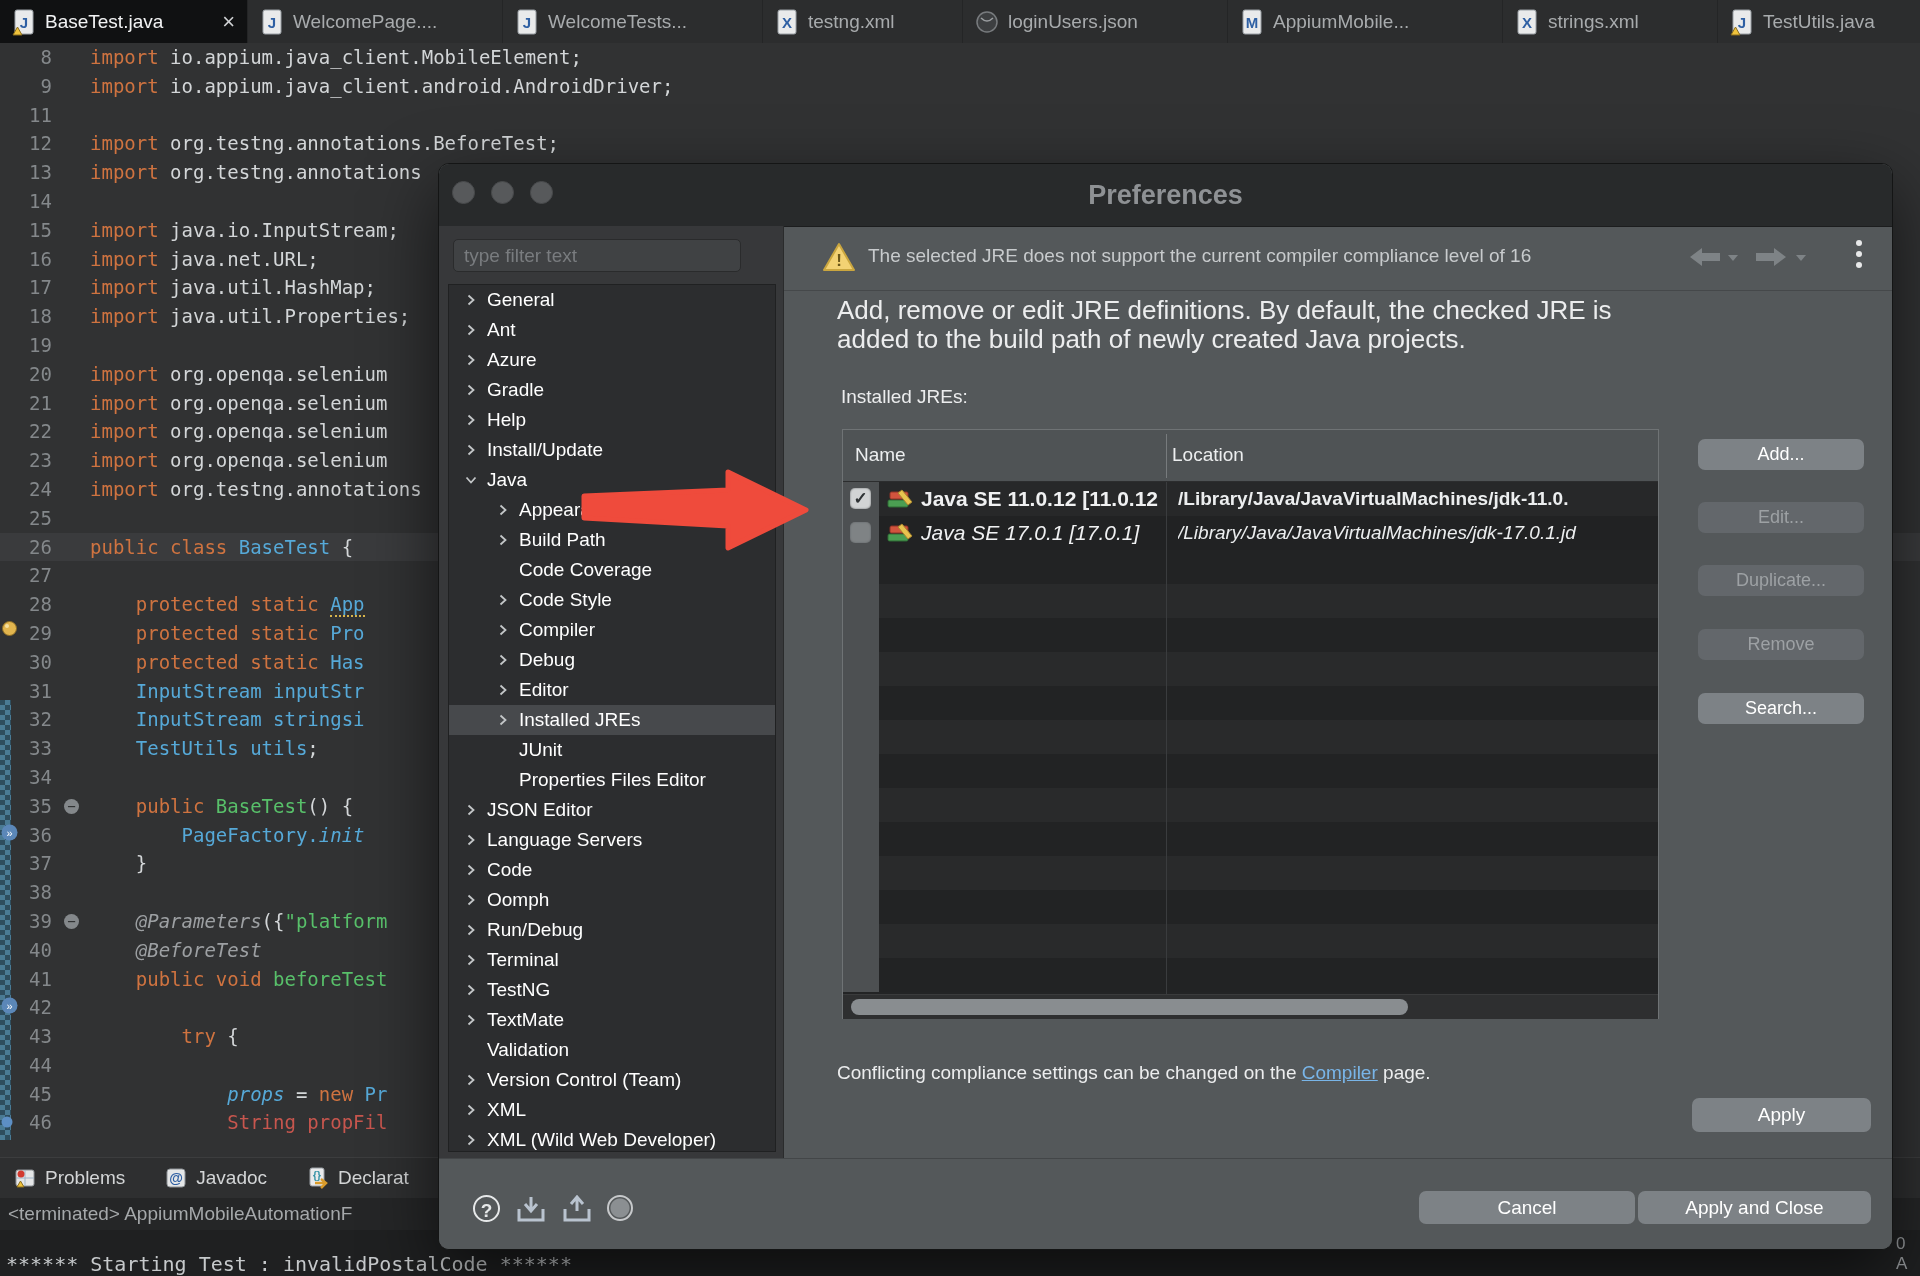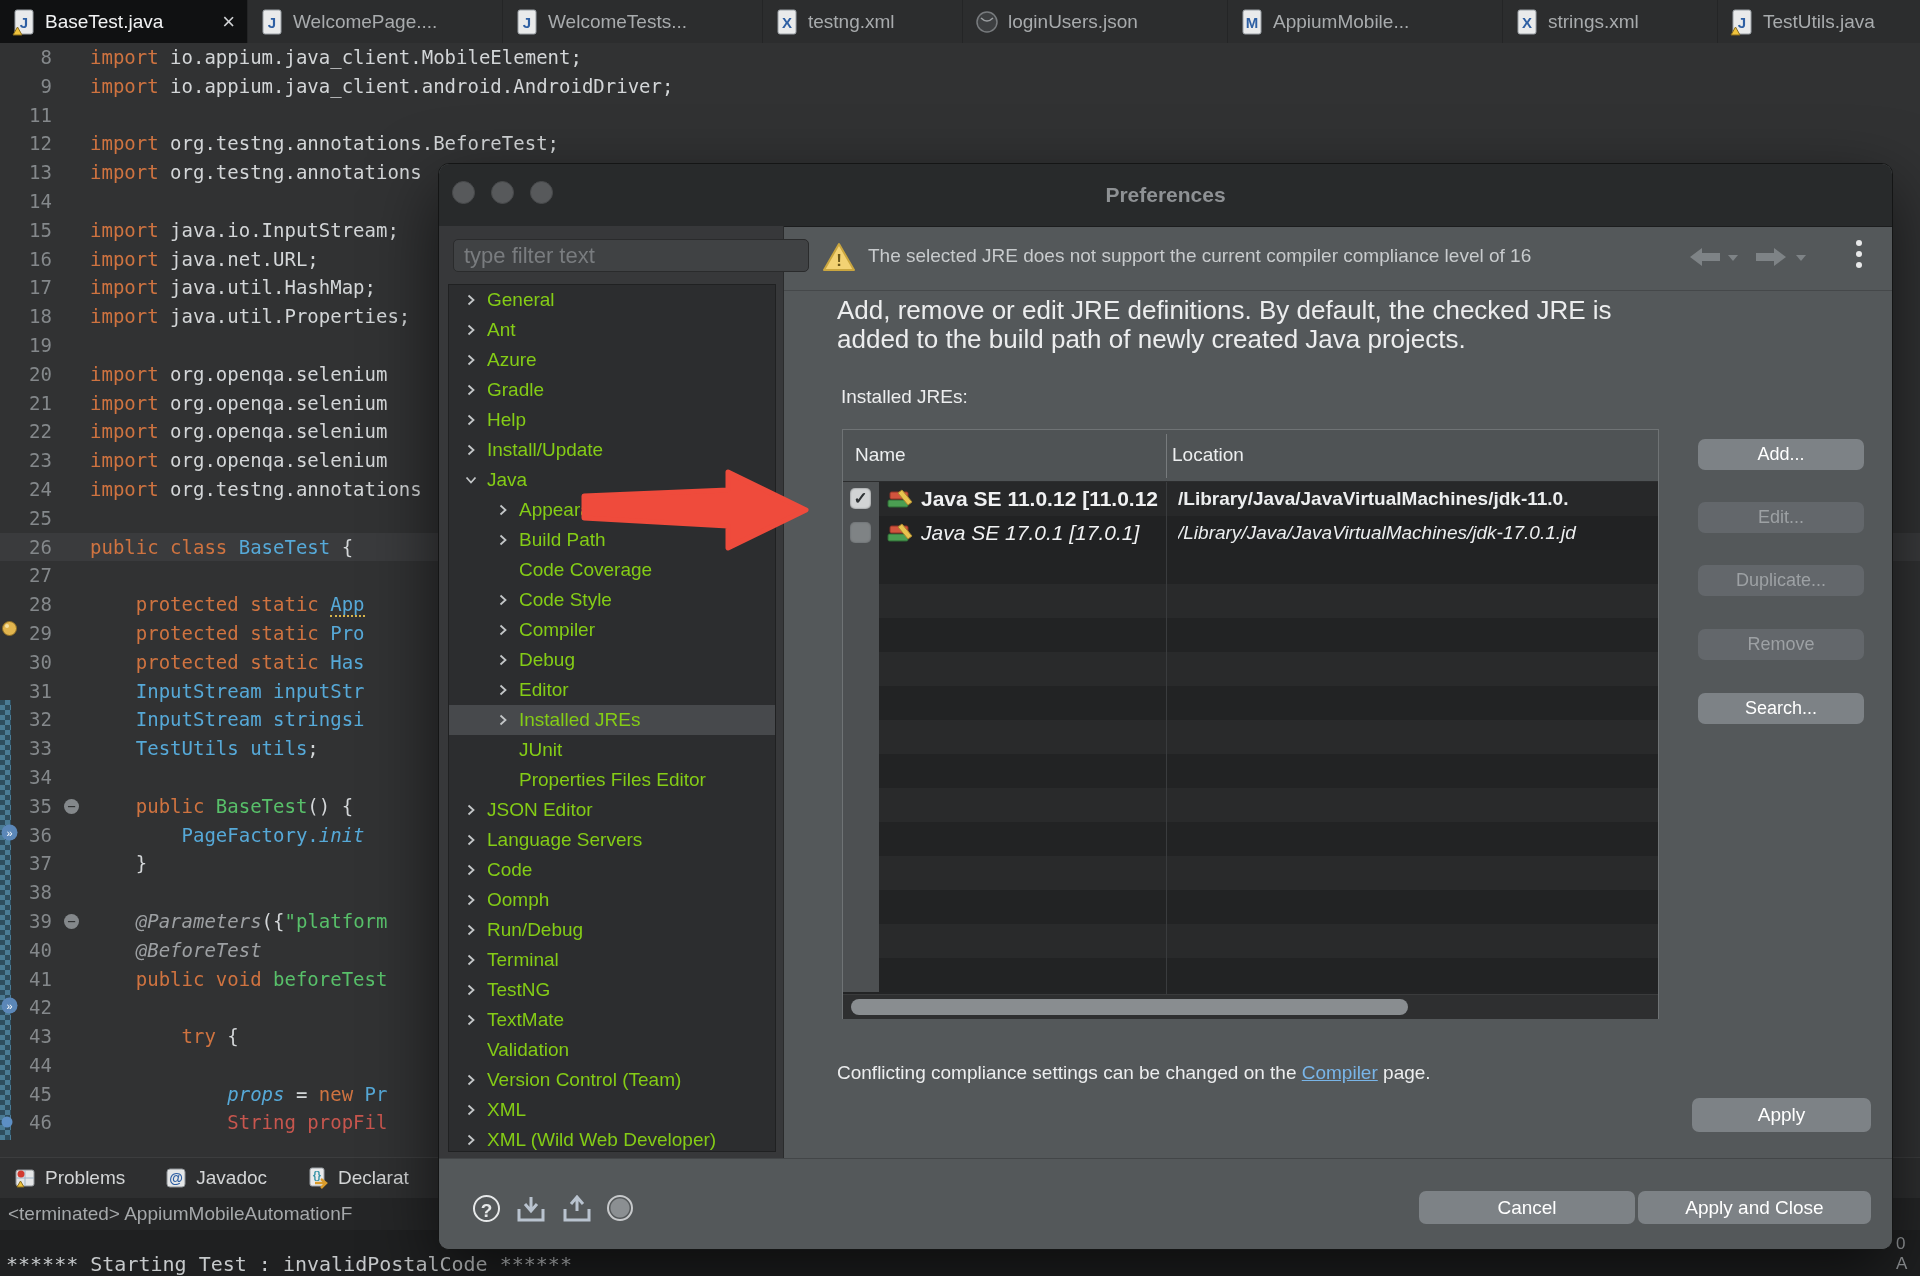--- a/index.html
+++ b/index.html
@@ -29,27 +29,27 @@
   .view-tabs{position:absolute;left:0;top:1157px;width:1920px;height:41px;background:#2e2f30;border-top:1px solid #3c3d3e;display:flex;align-items:center;gap:40px;padding-left:14px;box-sizing:border-box;}
   .vtab{display:flex;align-items:center;gap:9px;color:#d3d5d6;font-size:19px;}
   .term-row{position:absolute;left:0;top:1198px;width:1920px;height:32px;background:#252627;color:#a5a8aa;font-size:19px;line-height:32px;padding-left:8px;box-sizing:border-box;}
   .console-out{position:absolute;left:0;top:1230px;width:1920px;height:46px;background:#1f2021;}
   .log-line{position:absolute;left:6px;top:22px;font-family:"DejaVu Sans Mono",monospace;font-size:20px;color:#c6c9cb;white-space:pre;}
   .status-frag{position:absolute;left:1896px;top:1234px;color:#96999c;font-size:17px;}
   
   .dialog{position:absolute;left:438px;top:163px;width:1455px;height:1087px;background:#54585a;border-radius:11px;border:1px solid #141515;box-shadow:0 25px 70px rgba(0,0,0,.6);z-index:10;overflow:hidden;box-sizing:border-box;}
   .titlebar{position:absolute;left:0;top:0;width:100%;height:62px;background:#282a2b;border-bottom:1px solid #1c1d1e;}
   .tl{position:absolute;top:17px;width:23px;height:23px;border-radius:50%;background:#57595b;border:1px solid #484a4c;box-sizing:border-box;}
-  .dlg-title{position:absolute;left:0;top:0;width:100%;height:62px;line-height:62px;text-align:center;color:#8e9194;font-size:21px;font-weight:bold;}
+  .dlg-title{position:absolute;left:0;top:0;width:100%;height:62px;line-height:62px;text-align:center;color:#8e9194;font-size:27px;font-weight:bold;}
   
   .left-col{position:absolute;left:0;top:62px;width:345px;height:932px;background:#37383a;border-right:1px solid #2a2b2c;box-sizing:border-box;}
-  .filter{position:absolute;left:14px;top:13px;width:356px;height:33px;background:#404244;border:1px solid #2a2b2c;border-radius:5px;color:#d6d8d9;font-size:22px;padding:0 10px;box-sizing:border-box;outline:none;font-family:"Liberation Sans",sans-serif;}
+  .filter{position:absolute;left:14px;top:13px;width:288px;height:33px;background:#404244;border:1px solid #2a2b2c;border-radius:5px;color:#d6d8d9;font-size:19px;padding:0 10px;box-sizing:border-box;outline:none;font-family:"Liberation Sans",sans-serif;}
   .filter::placeholder{color:#797c7f;}
   .tree{position:absolute;left:9px;top:58px;width:328px;height:868px;background:#2c2d2f;border:1px solid #202122;box-sizing:border-box;overflow:hidden;}
-  .trow{height:30px;display:flex;align-items:center;gap:10px;padding-left:16px;color:#84cc16;font-size:19px;box-sizing:border-box;white-space:nowrap;}
+  .trow{height:30px;display:flex;align-items:center;gap:10px;padding-left:16px;color:#ffffff;font-size:19px;box-sizing:border-box;white-space:nowrap;}
   .trow.ind{padding-left:48px;}
   .trow.sel{background:#47494c;}
   .chev{flex:none;width:12px;height:12px;}
   
   .warnbar{position:absolute;left:345px;top:62px;right:0;height:64px;border-bottom:1px solid #45484a;}
   .warn-icon{position:absolute;left:38px;top:16px;}
   .warn-text{position:absolute;left:84px;top:19px;color:#c8cbcd;font-size:19px;}
   .nav-back{position:absolute;right:152px;top:18px;}
   .nav-fwd{position:absolute;right:84px;top:18px;}
   .kebab{position:absolute;right:30px;top:14px;display:flex;flex-direction:column;gap:5px;}

